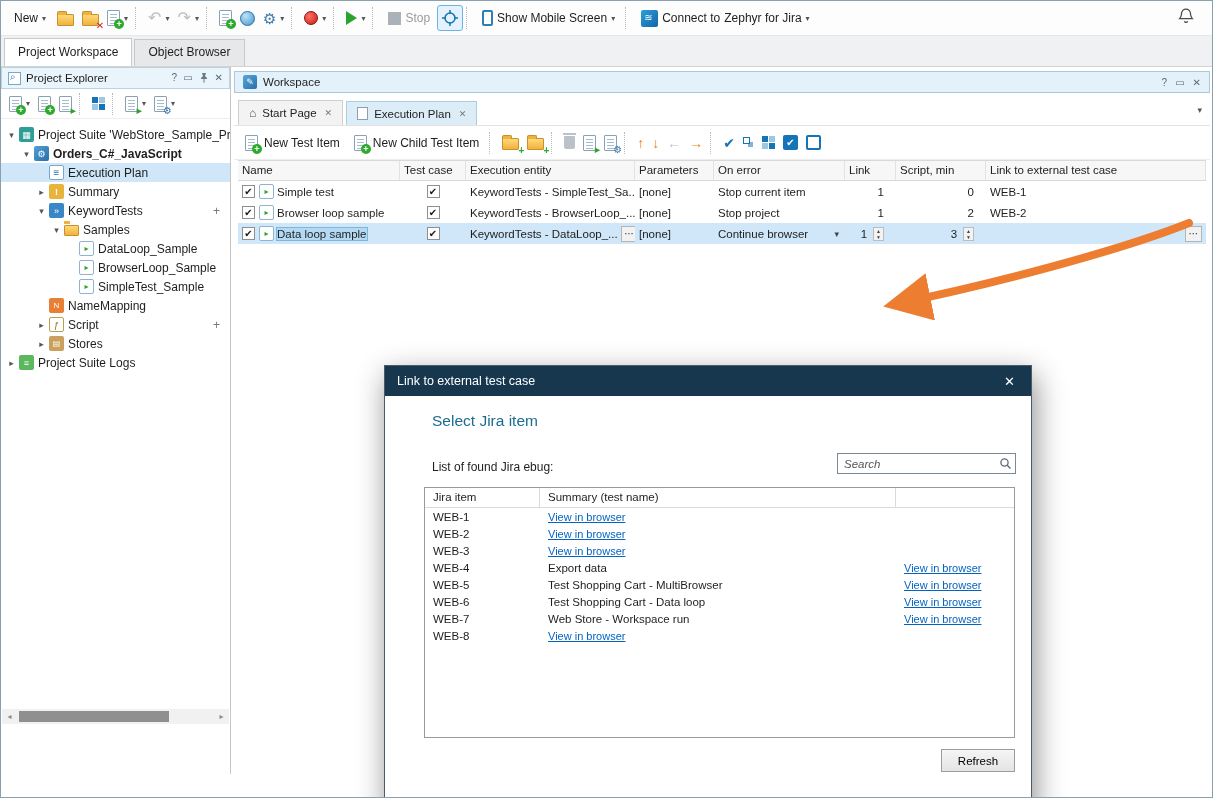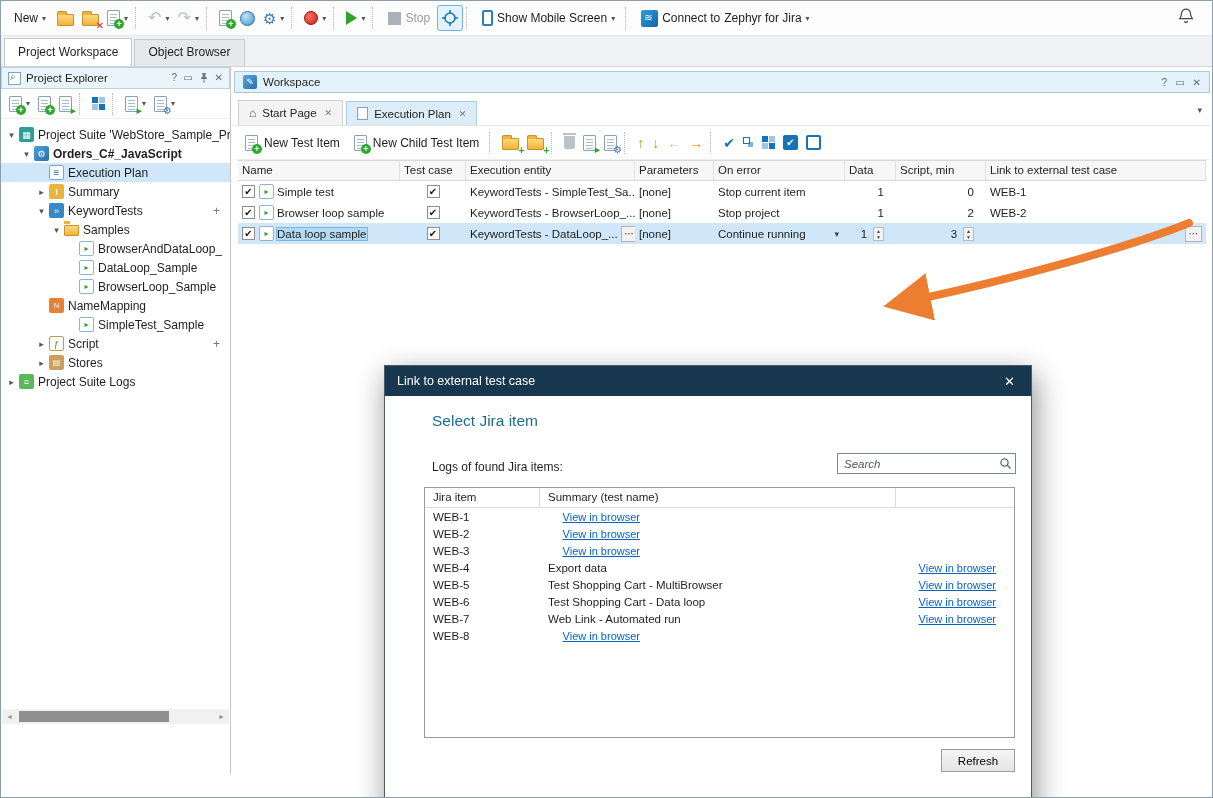--- a/index.html
+++ b/index.html
@@ -126,21 +126,21 @@
 .dlg-listlabel{position:absolute;left:47px;top:94px;font-size:12px}
 .dlg-search{position:absolute;left:452px;top:87px;width:179px;height:21px}
 .dlg-search input{width:100%;height:100%;border:1px solid #7a8a94;padding:0 20px 0 6px;font-size:11.5px;font-family:inherit}
 .dlg-search input::placeholder{font-style:italic;color:#555}
 .dlg-search svg{position:absolute;right:4px;top:4px}
 .jtable{position:absolute;left:39px;top:121px;width:591px;height:251px;border:1px solid #9a9a9a;display:flex;flex-direction:column;overflow:hidden}
 .jt-head{display:flex;height:20px;border-bottom:1px solid #d9d9d9;flex:none}
 .jt-h{border-right:1px solid #d9d9d9;padding:3px 8px;font-size:11.5px;flex:none;overflow:hidden;white-space:nowrap}
 .jt-row{display:flex;height:17px;align-items:center;flex:none}
 .jt-c{padding:0 8px;font-size:11.5px;flex:none;overflow:hidden;white-space:nowrap}
-.jt-link{display:flex;justify-content:flex-end;padding-right:20px}
+.jt-link{display:flex;padding-right:20px}
 .vlink{color:#0563C1;font-size:11px}
 .btn{min-width:74px;height:23px;background:linear-gradient(#f5f5f5,#e4e4e4);border:1px solid #9c9c9c;font-size:11.5px;display:flex;align-items:center;justify-content:center;font-family:inherit;cursor:default}
 .refresh-btn{position:absolute;left:556px;top:383px}
 
 
 .pointer-arrow{position:absolute;left:856px;top:208px;pointer-events:none;z-index:50}
 .winbtns span{cursor:default}
 </style>
 </head>
 <body>
@@ -299,41 +299,36 @@
             <span class="plus">+</span>
           </div>
           <div class="tree-row" style="padding-left: 49px;">
             <span class="expander">▾</span>
             <span class="ti ti-folder"></span>
             <span class="tlabel">Samples</span>
           </div>
           <div class="tree-row" style="padding-left: 64px;">
             <span class="expander"></span>
             <span class="ti ti-keyword-test"></span>
-            <span class="tlabel">BrowserAndDataLoop_</span>
-          </div>
-          <div class="tree-row" style="padding-left: 64px;">
-            <span class="expander"></span>
-            <span class="ti ti-keyword-test"></span>
             <span class="tlabel">DataLoop_Sample</span>
           </div>
           <div class="tree-row" style="padding-left: 64px;">
             <span class="expander"></span>
             <span class="ti ti-keyword-test"></span>
             <span class="tlabel">BrowserLoop_Sample</span>
           </div>
+          <div class="tree-row" style="padding-left: 64px;">
+            <span class="expander"></span>
+            <span class="ti ti-keyword-test"></span>
+            <span class="tlabel">SimpleTest_Sample</span>
+          </div>
           <div class="tree-row" style="padding-left: 34px;">
             <span class="expander"></span>
             <span class="ti ti-name-mapping"></span>
             <span class="tlabel">NameMapping</span>
-          </div>
-          <div class="tree-row" style="padding-left: 64px;">
-            <span class="expander"></span>
-            <span class="ti ti-keyword-test"></span>
-            <span class="tlabel">SimpleTest_Sample</span>
           </div>
           <div class="tree-row" style="padding-left: 34px;">
             <span class="expander">▸</span>
             <span class="ti ti-script"></span>
             <span class="tlabel">Script</span>
             <span class="plus">+</span>
           </div>
           <div class="tree-row" style="padding-left: 34px;">
             <span class="expander">▸</span>
             <span class="ti ti-stores"></span>
@@ -433,21 +428,21 @@
             <span class="ic-cboff"></span>
           </div>
       </div>
       <div class="plan-table">
         <div class="pt-head">
             <div class="pt-h" style="width:162px">Name</div>
             <div class="pt-h" style="width:66px">Test case</div>
             <div class="pt-h" style="width:169px">Execution entity</div>
             <div class="pt-h" style="width:79px">Parameters</div>
             <div class="pt-h" style="width:131px">On error</div>
-            <div class="pt-h" style="width:51px">Data</div>
+            <div class="pt-h" style="width:51px">Link</div>
             <div class="pt-h" style="width:90px">Script, min</div>
             <div class="pt-h" style="width:220px">Link to external test case</div>
           </div>
         <div>
             <div class="pt-row">
               <div class="pt-c" style="width:162px">
                 <span class="cb">✔</span>
                 <span class="ti ti-keyword-test"></span>
                 <span class="pt-name">Simple test</span>
               </div>
@@ -511,21 +506,21 @@
                 <span class="cb">✔</span>
               </div>
               <div class="pt-c" style="width:169px">
                 <span>KeywordTests - DataLoop_...</span>
                 <span class="dots">⋯</span>
               </div>
               <div class="pt-c" style="width:79px">
                 <span>[none]</span>
               </div>
               <div class="pt-c" style="width:131px">
-                <span>Continue running</span>
+                <span>Continue browser</span>
                 <span class="ddcaret">▾</span>
               </div>
               <div class="pt-c num" style="width:51px">
                 <span>1</span>
                 <span class="spin">
                   <span>▲</span>
                   <span>▼</span>
                 </span>
               </div>
               <div class="pt-c num" style="width:90px">
@@ -543,21 +538,21 @@
           </div>
       </div>
     </div>
 
     <div class="dialog">
       <div class="dlg-title">
         <span>Link to external test case</span>
         <span class="dlg-x">✕</span>
       </div>
       <div class="dlg-heading">Select Jira item</div>
-      <div class="dlg-listlabel">Logs of found Jira items:</div>
+      <div class="dlg-listlabel">List of found Jira ebug:</div>
       <div class="dlg-search">
         <input type="text" placeholder="Search" style="">
         <svg width="13" height="13" viewBox="0 0 13 13">
             <circle cx="5.5" cy="5.5" r="3.6" fill="none" stroke="#5a6b78" stroke-width="1.3"></circle>
             <path d="M8.3 8.3l3.2 3.2" stroke="#5a6b78" stroke-width="1.3"></path>
           </svg>
       </div>
       <div class="jtable">
         <div class="jt-head">
             <div class="jt-h" style="width:115px">Jira item</div>
@@ -599,21 +594,21 @@
             </div>
             <div class="jt-row">
               <div class="jt-c" style="width:115px">WEB-6</div>
               <div class="jt-c" style="width:356px">Test Shopping Cart - Data loop</div>
               <div class="jt-c jt-link" style="width:120px">
                 <a href="#" class="vlink">View in browser</a>
               </div>
             </div>
             <div class="jt-row">
               <div class="jt-c" style="width:115px">WEB-7</div>
-              <div class="jt-c" style="width:356px">Web Link - Automated run</div>
+              <div class="jt-c" style="width:356px">Web Store - Workspace run</div>
               <div class="jt-c jt-link" style="width:120px">
                 <a href="#" class="vlink">View in browser</a>
               </div>
             </div>
             <div class="jt-row">
               <div class="jt-c" style="width:115px">WEB-8</div>
               <div class="jt-c jt-link" style="width:120px">
                 <a href="#" class="vlink">View in browser</a>
               </div>
             </div>

